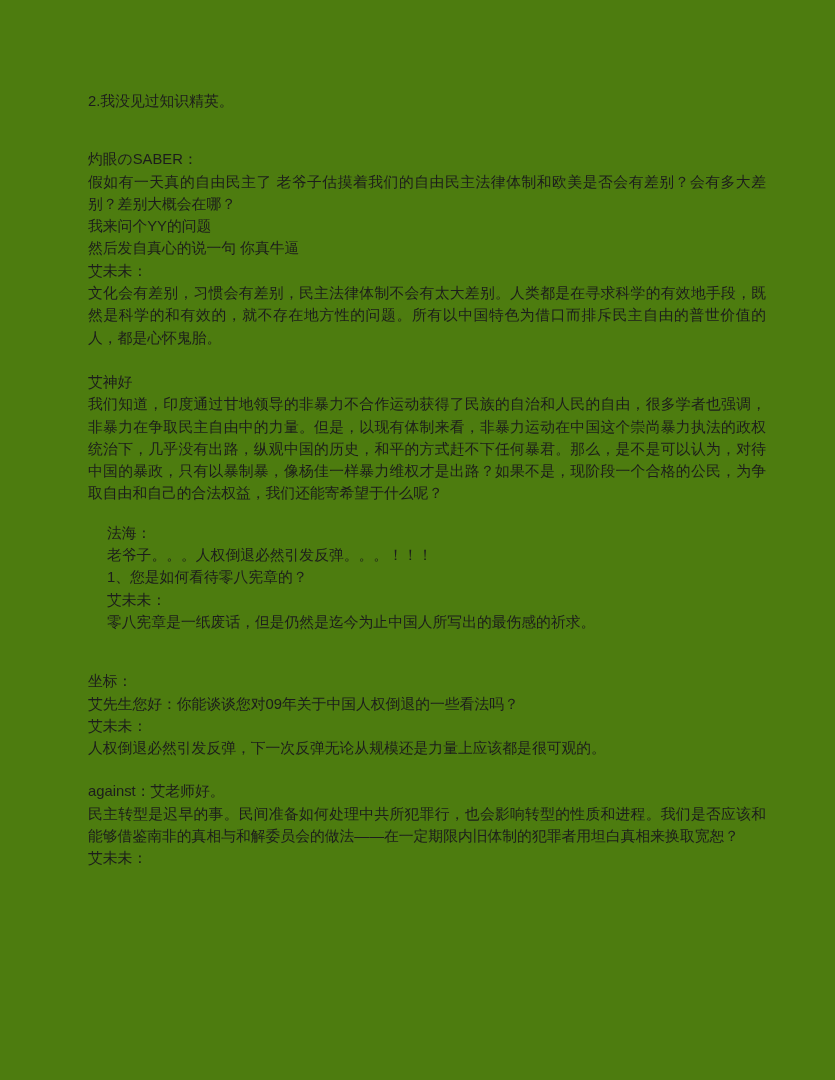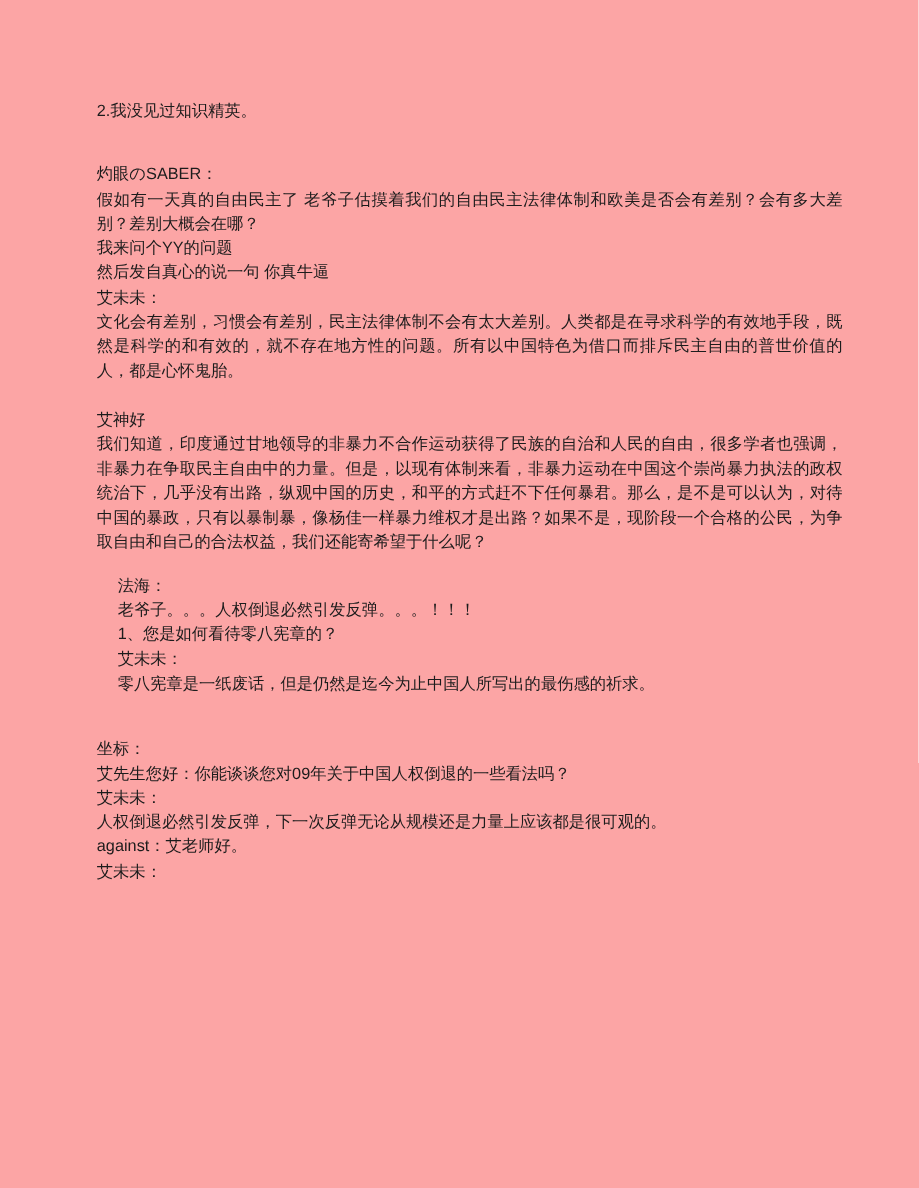--- a/index.html
+++ b/index.html
@@ -5,38 +5,38 @@
   html, body {
     margin: 0;
     padding: 0;
     background: #fcfcfc;
   }
   .page {
     position: relative;
     width: 835px;
     height: 1080px;
     box-sizing: border-box;
-    background: #fca5a5;
+    background: #4d7c0f;
     padding: 90px 69px 0 88px;
     color: #1c1c1c;
     font-family: "Liberation Sans", "DejaVu Sans", sans-serif;
     font-size: 14.8px;
     line-height: 22.3px;
     overflow: hidden;
   }
   p {
     margin: 0;
     text-align: justify;
   }
   .b { font-weight: normal; }
   .sec-saber     { margin-top: 36px; }
   .sec-fangeming { margin-top: 22px; }
   .sec-fahai     { margin-top: 17px; margin-left: 19px; }
   .sec-zuobiao   { margin-top: 37px; }
-  .sec-against   { }
+  .sec-against   { margin-top: 21px; }
 </style>
 </head>
 <body>
 
 <div class="page">
 
   <p>2.我没见过知识精英。</p>
 
   <section class="sec-saber">
     <p><span>灼眼の</span><span class="b">SABER</span><span class="b">：</span></p>
@@ -62,16 +62,17 @@
 
   <section class="sec-zuobiao">
     <p class="b">坐标：</p>
     <p>艾先生您好：你能谈谈您对09年关于中国人权倒退的一些看法吗？</p>
     <p>艾未未：</p>
     <p>人权倒退必然引发反弹，下一次反弹无论从规模还是力量上应该都是很可观的。</p>
   </section>
 
   <section class="sec-against">
     <p><span class="b">against</span><span>：艾老师好。</span></p>
+    <p>民主转型是迟早的事。民间准备如何处理中共所犯罪行，也会影响转型的性质和进程。我们是否应该和能够借鉴南非的真相与和解委员会的做法——在一定期限内旧体制的犯罪者用坦白真相来换取宽恕？</p>
     <p>艾未未：</p>
   </section>
 
 </div>
 
 </body></html>

